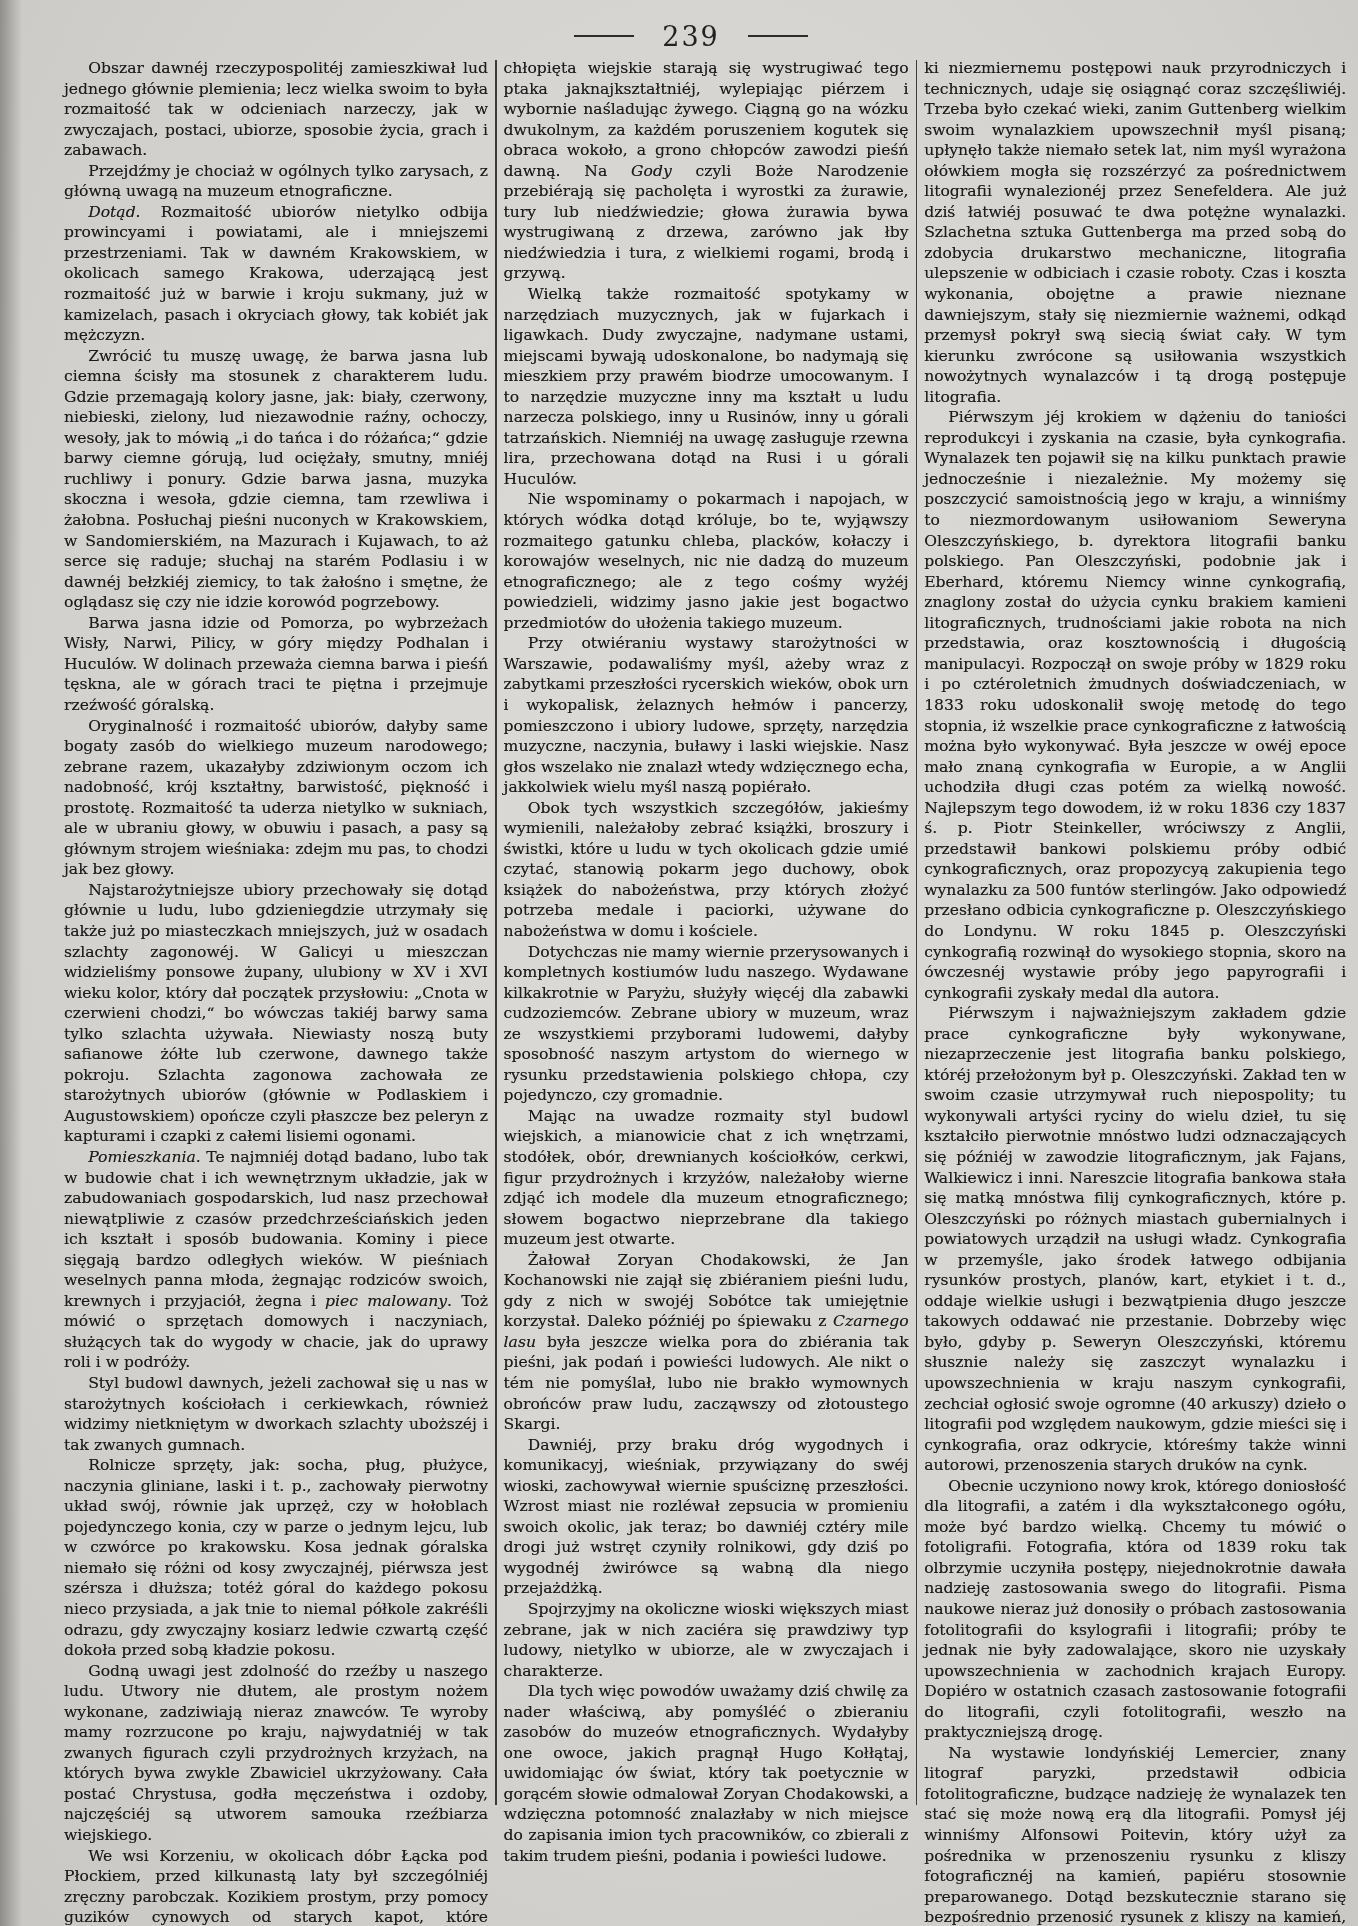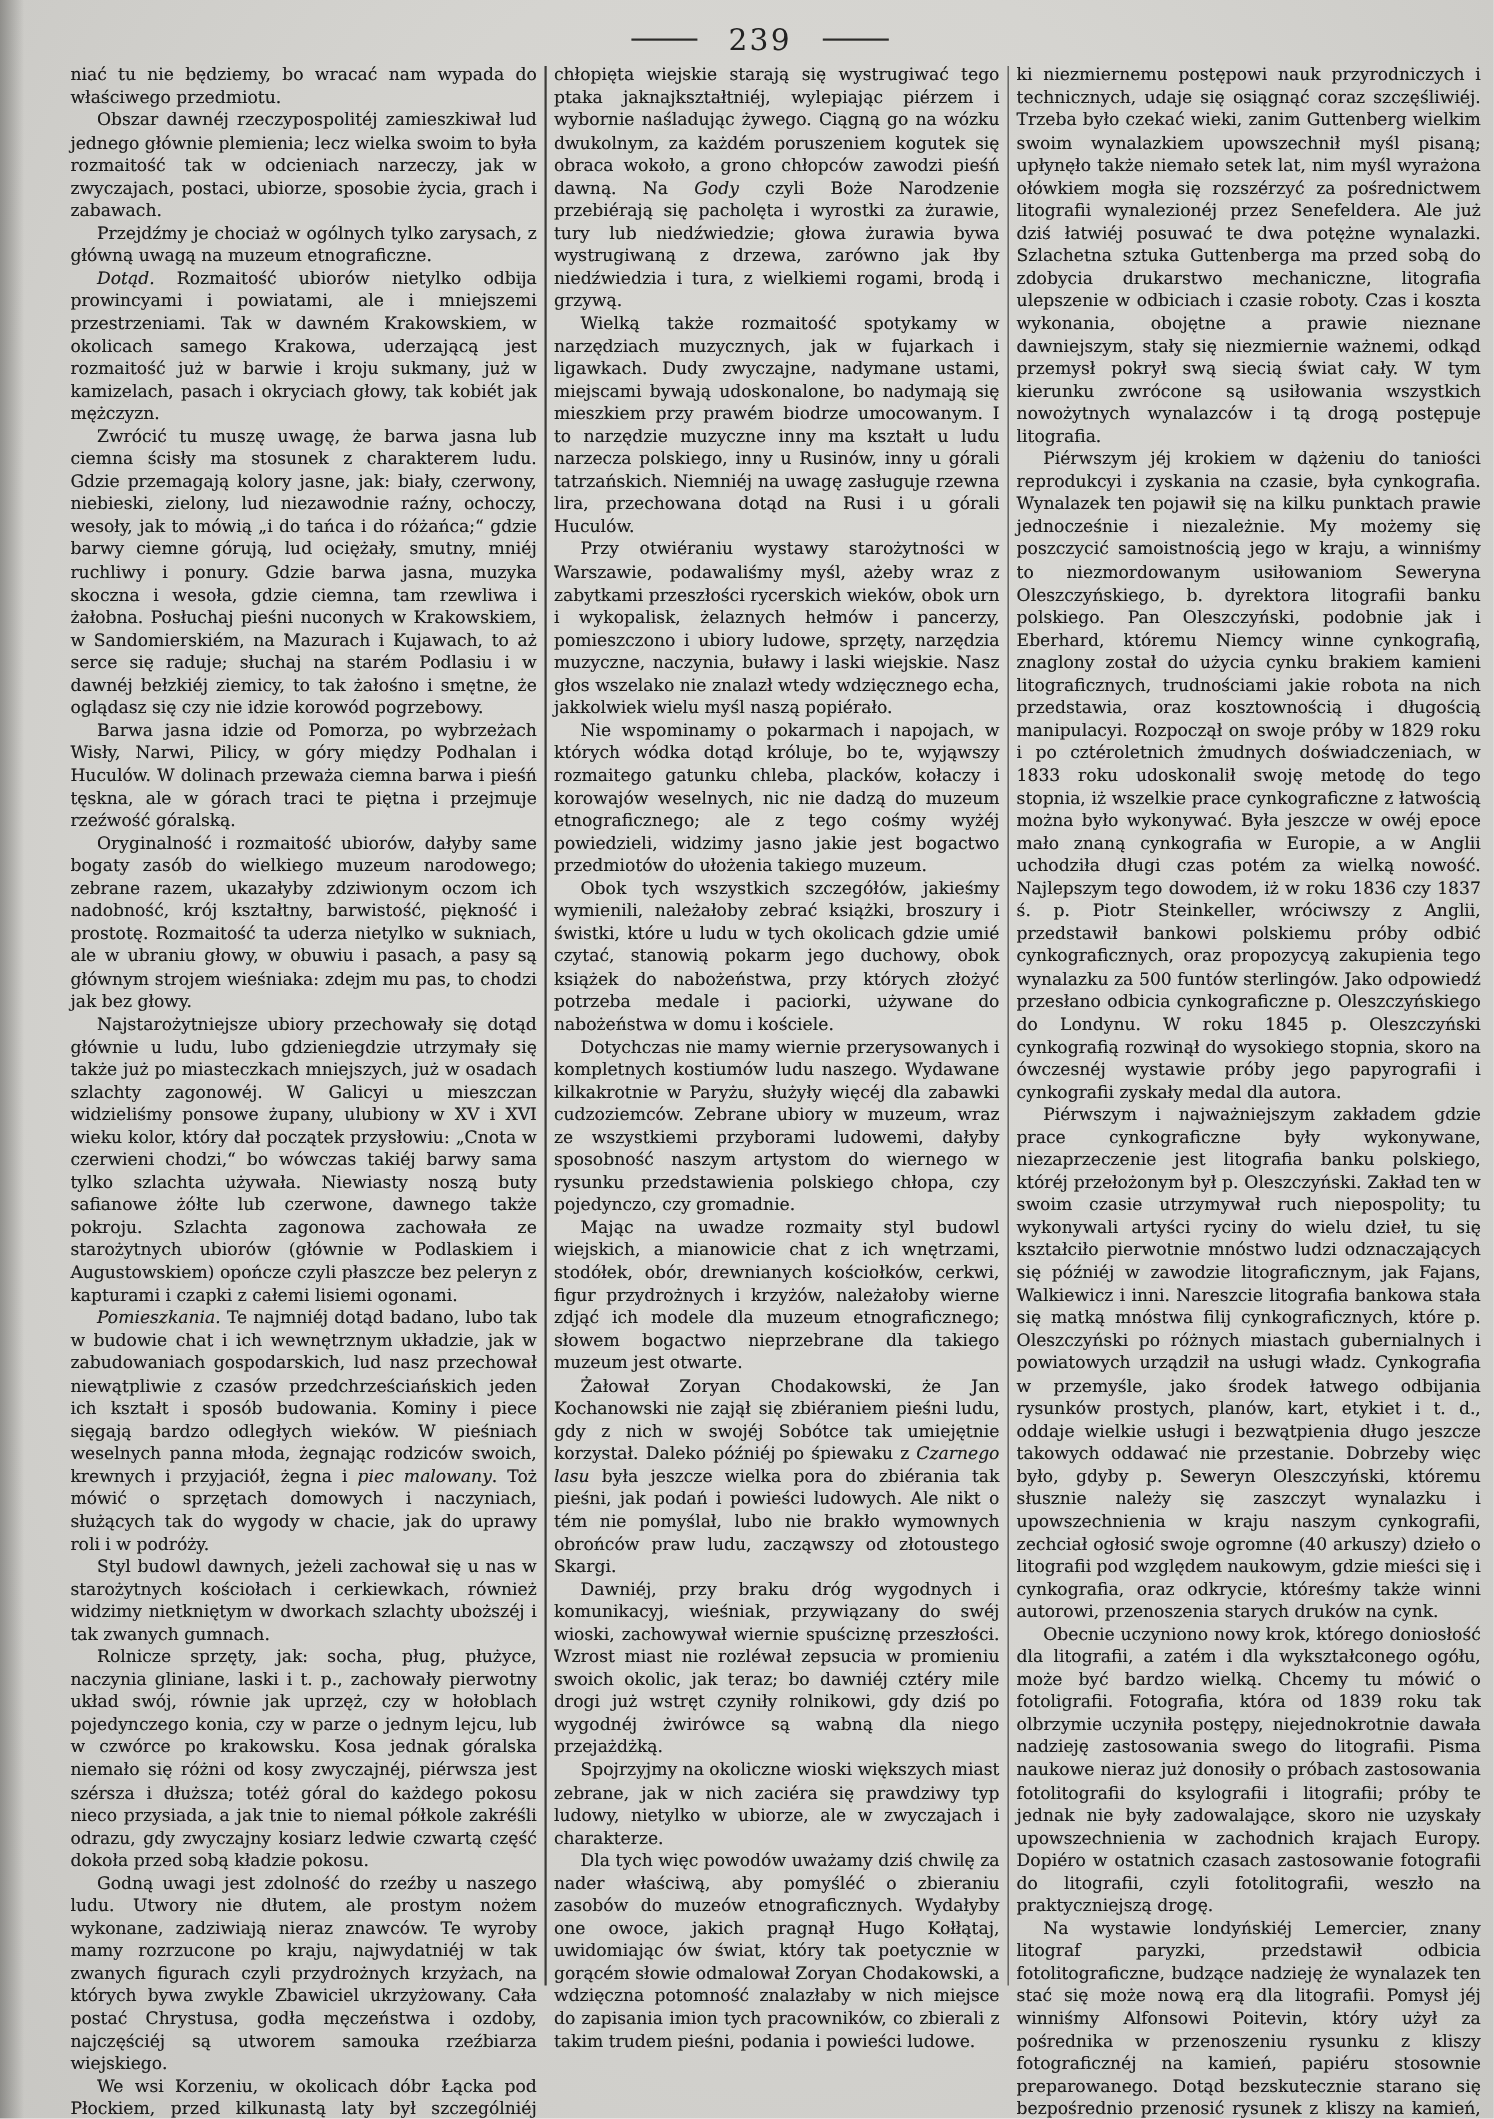--- a/index.html
+++ b/index.html
@@ -29,40 +29,39 @@
 <body>
 
 <header class="masthead">
   <span class="mast-dash"></span>
   <span class="mast-num">239</span>
   <span class="mast-dash"></span>
 </header>
 
 <div class="cols">
   <section class="col col-1">
-      <p class="para cont">niać tu nie będziemy, bo wracać nam wypada do właściwego przedmiotu.</p>
       <p class="para">Obszar dawnéj rzeczypospolitéj zamieszkiwał lud jednego głównie plemienia; lecz wielka swoim to była rozmaitość tak w odcieniach narzeczy, jak w zwyczajach, postaci, ubiorze, sposobie życia, grach i zabawach.</p>
       <p class="para">Przejdźmy je chociaż w ogólnych tylko zarysach, z główną uwagą na muzeum etnograficzne.</p>
       <p class="para"><i>Dotąd.</i> Rozmaitość ubiorów nietylko odbija prowincyami i powiatami, ale i mniejszemi przestrzeniami. Tak w dawném Krakowskiem, w okolicach samego Krakowa, uderzającą jest rozmaitość już w barwie i kroju sukmany, już w kamizelach, pasach i okryciach głowy, tak kobiét jak mężczyzn.</p>
       <p class="para">Zwrócić tu muszę uwagę, że barwa jasna lub ciemna ścisły ma stosunek z charakterem ludu. Gdzie przemagają kolory jasne, jak: biały, czerwony, niebieski, zielony, lud niezawodnie raźny, ochoczy, wesoły, jak to mówią „i do tańca i do różańca;“ gdzie barwy ciemne górują, lud ociężały, smutny, mniéj ruchliwy i ponury. Gdzie barwa jasna, muzyka skoczna i wesoła, gdzie ciemna, tam rzewliwa i żałobna. Posłuchaj pieśni nuconych w Krakowskiem, w Sandomierskiém, na Mazurach i Kujawach, to aż serce się raduje; słuchaj na starém Podlasiu i w dawnéj bełzkiéj ziemicy, to tak żałośno i smętne, że oglądasz się czy nie idzie korowód pogrzebowy.</p>
       <p class="para">Barwa jasna idzie od Pomorza, po wybrzeżach Wisły, Narwi, Pilicy, w góry między Podhalan i Huculów. W dolinach przeważa ciemna barwa i pieśń tęskna, ale w górach traci te piętna i przejmuje rzeźwość góralską.</p>
       <p class="para">Oryginalność i rozmaitość ubiorów, dałyby same bogaty zasób do wielkiego muzeum narodowego; zebrane razem, ukazałyby zdziwionym oczom ich nadobność, krój kształtny, barwistość, piękność i prostotę. Rozmaitość ta uderza nietylko w sukniach, ale w ubraniu głowy, w obuwiu i pasach, a pasy są głównym strojem wieśniaka: zdejm mu pas, to chodzi jak bez głowy.</p>
       <p class="para">Najstarożytniejsze ubiory przechowały się dotąd głównie u ludu, lubo gdzieniegdzie utrzymały się także już po miasteczkach mniejszych, już w osadach szlachty zagonowéj. W Galicyi u mieszczan widzieliśmy ponsowe żupany, ulubiony w XV i XVI wieku kolor, który dał początek przysłowiu: „Cnota w czerwieni chodzi,“ bo wówczas takiéj barwy sama tylko szlachta używała. Niewiasty noszą buty safianowe żółte lub czerwone, dawnego także pokroju. Szlachta zagonowa zachowała ze starożytnych ubiorów (głównie w Podlaskiem i Augustowskiem) opończe czyli płaszcze bez peleryn z kapturami i czapki z całemi lisiemi ogonami.</p>
       <p class="para"><i>Pomieszkania.</i> Te najmniéj dotąd badano, lubo tak w budowie chat i ich wewnętrznym układzie, jak w zabudowaniach gospodarskich, lud nasz przechował niewątpliwie z czasów przedchrześciańskich jeden ich kształt i sposób budowania. Kominy i piece sięgają bardzo odległych wieków. W pieśniach weselnych panna młoda, żegnając rodziców swoich, krewnych i przyjaciół, żegna i <i>piec malowany</i>. Toż mówić o sprzętach domowych i naczyniach, służących tak do wygody w chacie, jak do uprawy roli i w podróży.</p>
       <p class="para">Styl budowl dawnych, jeżeli zachował się u nas w starożytnych kościołach i cerkiewkach, również widzimy nietkniętym w dworkach szlachty uboższéj i tak zwanych gumnach.</p>
       <p class="para">Rolnicze sprzęty, jak: socha, pług, płużyce, naczynia gliniane, laski i t. p., zachowały pierwotny układ swój, równie jak uprzęż, czy w hołoblach pojedynczego konia, czy w parze o jednym lejcu, lub w czwórce po krakowsku. Kosa jednak góralska niemało się różni od kosy zwyczajnéj, piérwsza jest szérsza i dłuższa; totéż góral do każdego pokosu nieco przysiada, a jak tnie to niemal półkole zakréśli odrazu, gdy zwyczajny kosiarz ledwie czwartą część dokoła przed sobą kładzie pokosu.</p>
       <p class="para">Godną uwagi jest zdolność do rzeźby u naszego ludu. Utwory nie dłutem, ale prostym nożem wykonane, zadziwiają nieraz znawców. Te wyroby mamy rozrzucone po kraju, najwydatniéj w tak zwanych figurach czyli przydrożnych krzyżach, na których bywa zwykle Zbawiciel ukrzyżowany. Cała postać Chrystusa, godła męczeństwa i ozdoby, najczęściéj są utworem samouka rzeźbiarza wiejskiego.</p>
       <p class="para">We wsi Korzeniu, w okolicach dóbr Łącka pod Płockiem, przed kilkunastą laty był szczególniéj zręczny parobczak. Kozikiem prostym, przy pomocy guzików cynowych od starych kapot, które przetapiał, wyrabiał prześliczne, pełne smaku artystycznego biczyska i laski.</p>
     </section>
   <div class="vrule"></div>
   <section class="col col-2">
       <p class="para cont">chłopięta wiejskie starają się wystrugiwać tego ptaka jaknajkształtniéj, wylepiając piérzem i wybornie naśladując żywego. Ciągną go na wózku dwukolnym, za każdém poruszeniem kogutek się obraca wokoło, a grono chłopców zawodzi pieśń dawną. Na <i>Gody</i> czyli Boże Narodzenie przebiérają się pacholęta i wyrostki za żurawie, tury lub niedźwiedzie; głowa żurawia bywa wystrugiwaną z drzewa, zarówno jak łby niedźwiedzia i tura, z wielkiemi rogami, brodą i grzywą.</p>
       <p class="para">Wielką także rozmaitość spotykamy w narzędziach muzycznych, jak w fujarkach i ligawkach. Dudy zwyczajne, nadymane ustami, miejscami bywają udoskonalone, bo nadymają się mieszkiem przy prawém biodrze umocowanym. I to narzędzie muzyczne inny ma kształt u ludu narzecza polskiego, inny u Rusinów, inny u górali tatrzańskich. Niemniéj na uwagę zasługuje rzewna lira, przechowana dotąd na Rusi i u górali Huculów.</p>
+      <p class="para">Nie wspominamy o pokarmach i napojach, w których wódka dotąd króluje, bo te, wyjąwszy rozmaitego gatunku chleba, placków, kołaczy i korowajów weselnych, nic nie dadzą do muzeum etnograficznego; ale z tego cośmy wyżéj powiedzieli, widzimy jasno jakie jest bogactwo przedmiotów do ułożenia takiego muzeum.</p>
       <p class="para">Przy otwiéraniu wystawy starożytności w Warszawie, podawaliśmy myśl, ażeby wraz z zabytkami przeszłości rycerskich wieków, obok urn i wykopalisk, żelaznych hełmów i pancerzy, pomieszczono i ubiory ludowe, sprzęty, narzędzia muzyczne, naczynia, buławy i laski wiejskie. Nasz głos wszelako nie znalazł wtedy wdzięcznego echa, jakkolwiek wielu myśl naszą popiérało.</p>
-      <p class="para">Nie wspominamy o pokarmach i napojach, w których wódka dotąd króluje, bo te, wyjąwszy rozmaitego gatunku chleba, placków, kołaczy i korowajów weselnych, nic nie dadzą do muzeum etnograficznego; ale z tego cośmy wyżéj powiedzieli, widzimy jasno jakie jest bogactwo przedmiotów do ułożenia takiego muzeum.</p>
       <p class="para">Obok tych wszystkich szczegółów, jakieśmy wymienili, należałoby zebrać książki, broszury i świstki, które u ludu w tych okolicach gdzie umié czytać, stanowią pokarm jego duchowy, obok książek do nabożeństwa, przy których złożyć potrzeba medale i paciorki, używane do nabożeństwa w domu i kościele.</p>
       <p class="para">Dotychczas nie mamy wiernie przerysowanych i kompletnych kostiumów ludu naszego. Wydawane kilkakrotnie w Paryżu, służyły więcéj dla zabawki cudzoziemców. Zebrane ubiory w muzeum, wraz ze wszystkiemi przyborami ludowemi, dałyby sposobność naszym artystom do wiernego w rysunku przedstawienia polskiego chłopa, czy pojedynczo, czy gromadnie.</p>
       <p class="para">Mając na uwadze rozmaity styl budowl wiejskich, a mianowicie chat z ich wnętrzami, stodółek, obór, drewnianych kościołków, cerkwi, figur przydrożnych i krzyżów, należałoby wierne zdjąć ich modele dla muzeum etnograficznego; słowem bogactwo nieprzebrane dla takiego muzeum jest otwarte.</p>
       <p class="para">Żałował Zoryan Chodakowski, że Jan Kochanowski nie zajął się zbiéraniem pieśni ludu, gdy z nich w swojéj Sobótce tak umiejętnie korzystał. Daleko późniéj po śpiewaku z <i>Czarnego lasu</i> była jeszcze wielka pora do zbiérania tak pieśni, jak podań i powieści ludowych. Ale nikt o tém nie pomyślał, lubo nie brakło wymownych obrońców praw ludu, zacząwszy od złotoustego Skargi.</p>
       <p class="para">Dawniéj, przy braku dróg wygodnych i komunikacyj, wieśniak, przywiązany do swéj wioski, zachowywał wiernie spuściznę przeszłości. Wzrost miast nie rozléwał zepsucia w promieniu swoich okolic, jak teraz; bo dawniéj cztéry mile drogi już wstręt czyniły rolnikowi, gdy dziś po wygodnéj żwirówce są wabną dla niego przejażdżką.</p>
       <p class="para">Spojrzyjmy na okoliczne wioski większych miast zebrane, jak w nich zaciéra się prawdziwy typ ludowy, nietylko w ubiorze, ale w zwyczajach i charakterze.</p>
       <p class="para">Dla tych więc powodów uważamy dziś chwilę za nader właściwą, aby pomyśléć o zbieraniu zasobów do muzeów etnograficznych. Wydałyby one owoce, jakich pragnął Hugo Kołłątaj, uwidomiając ów świat, który tak poetycznie w gorącém słowie odmalował Zoryan Chodakowski, a wdzięczna potomność znalazłaby w nich miejsce do zapisania imion tych pracowników, co zbierali z takim trudem pieśni, podania i powieści ludowe.</p>
     </section>
   <div class="vrule"></div>
   <section class="col col-3">

